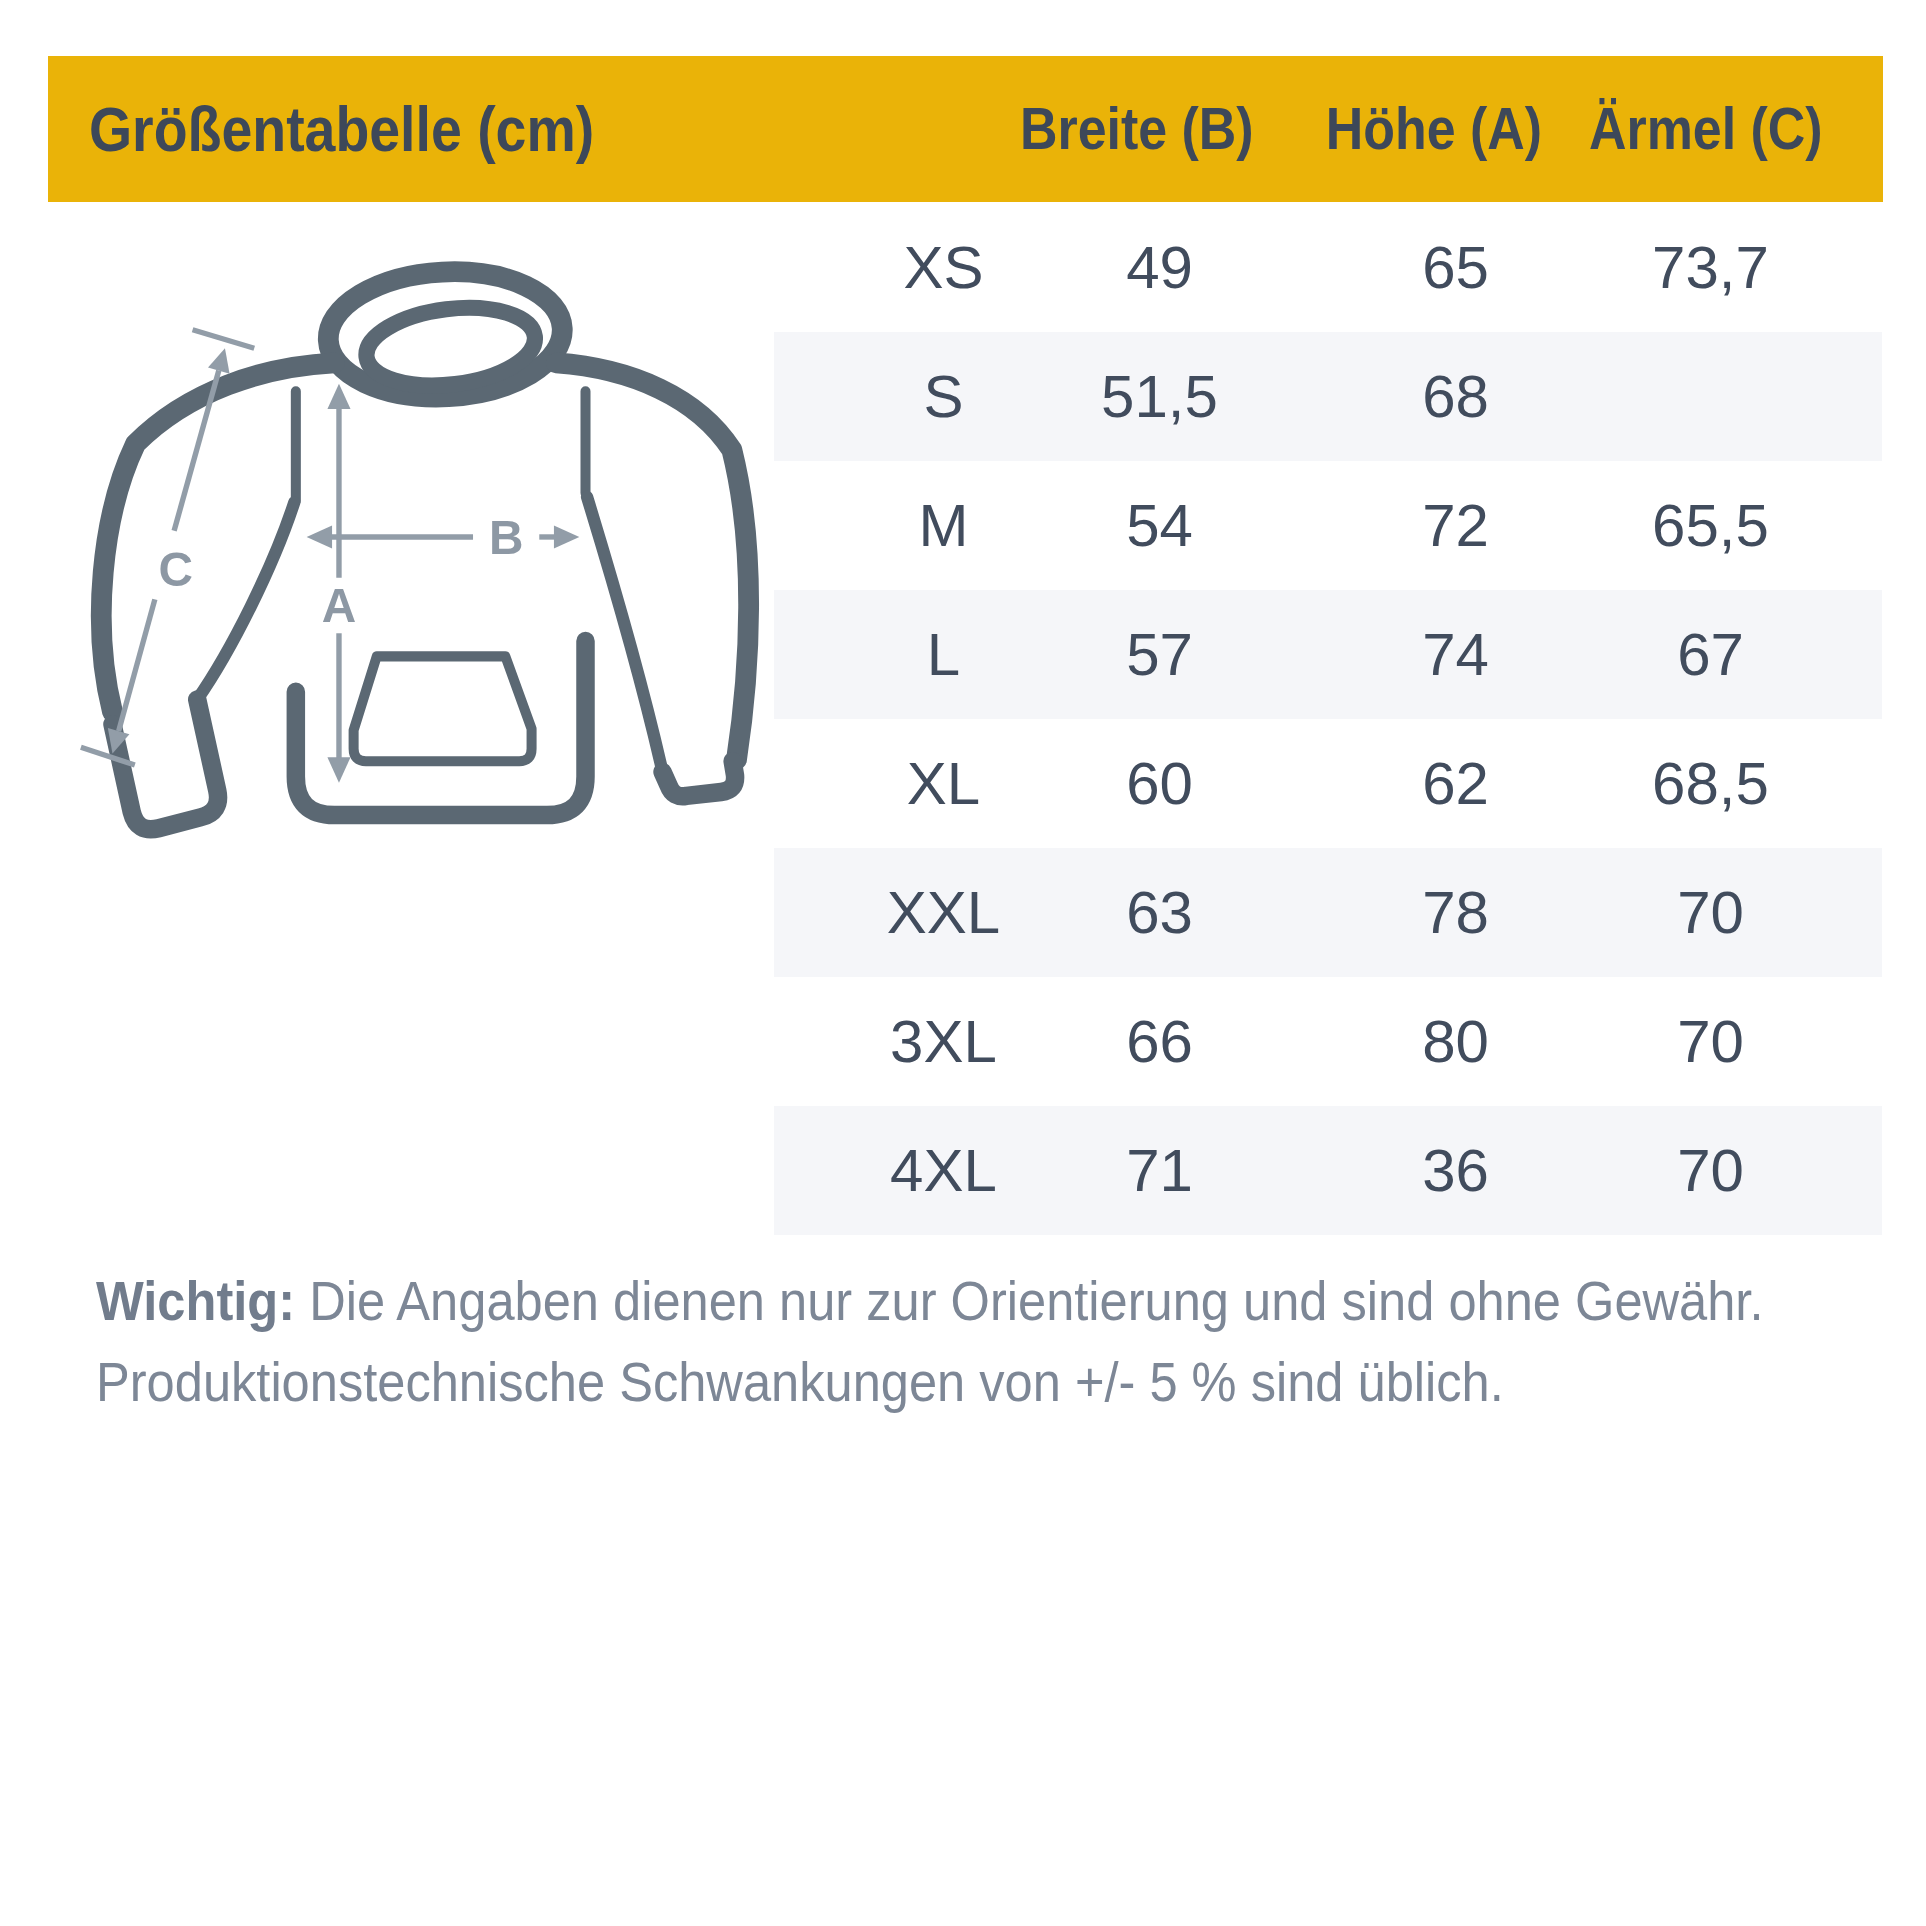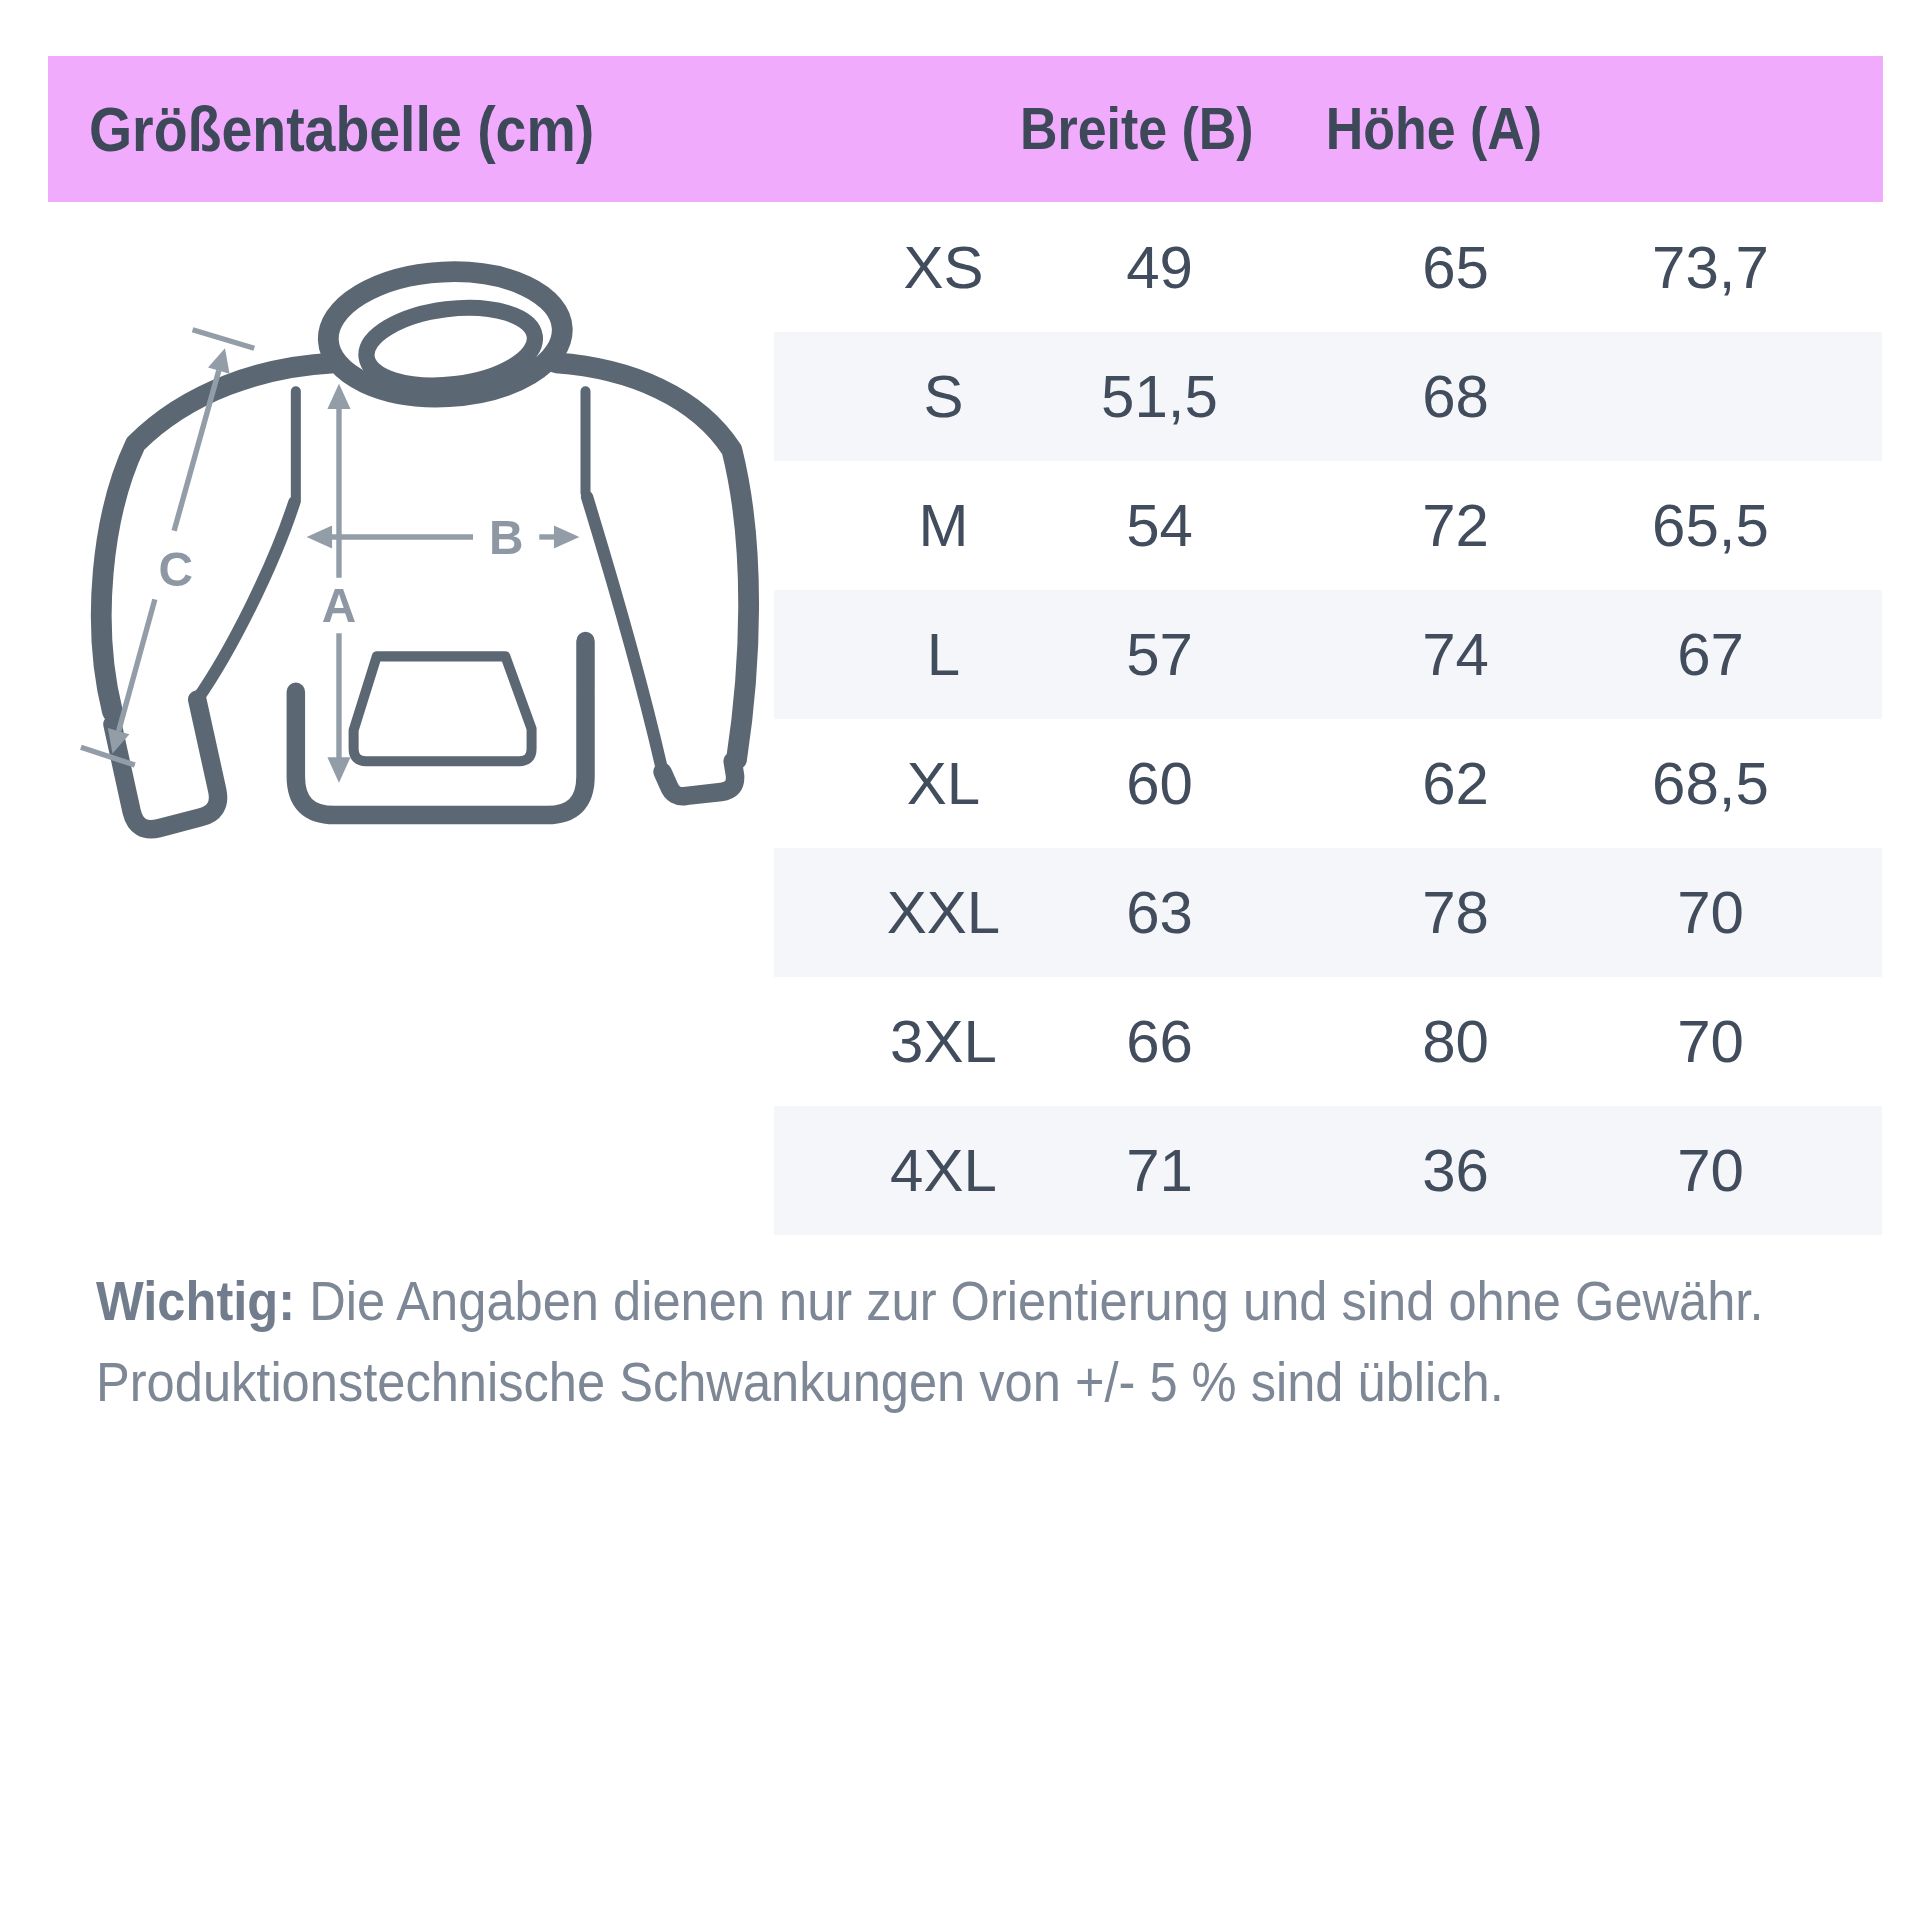--- a/index.html
+++ b/index.html
@@ -3,21 +3,21 @@
 <meta charset="utf-8">
 <style>
   html,body { margin:0; padding:0; background:#ffffff; }
   .canvas {
     position:relative; width:1926px; height:1926px; background:#ffffff;
     font-family:"Liberation Sans", sans-serif; color:#3f4a5b; overflow:hidden;
   }
   
   .header-bar {
     position:absolute; left:48px; top:56px; width:1835px; height:146px;
-    background:#f0abfc;
+    background:#eab308;
   }
   .page-title {
     position:absolute; left:41px; top:0; height:146px; display:flex; align-items:center;
     font-size:63px; font-weight:bold; color:#3d4859; white-space:nowrap;
   }
   .page-title .squeeze { display:inline-block; transform:scaleX(0.88); transform-origin:0 50%; }
   .col-header {
     position:absolute; top:0; height:146px; width:324px;
     display:flex; align-items:center; justify-content:center;
     font-size:59px; font-weight:bold; color:#3d4859; white-space:nowrap;
@@ -60,20 +60,23 @@
 
   <div class="header-bar">
     <div class="page-title">
       <span class="squeeze">Größentabelle (cm)</span>
     </div>
     <div class="col-header h-b">
       <span>Breite (B)</span>
     </div>
     <div class="col-header h-a">
       <span>Höhe (A)</span>
+    </div>
+    <div class="col-header h-c">
+      <span>Ärmel (C)</span>
     </div>
   </div>
 
   <svg class="diagram-svg" width="1926" height="1926" viewBox="0 0 2500 2500">
 
     <g>
       <ellipse cx="578" cy="434" rx="152" ry="81" fill="#ffffff" stroke="#5b6873" stroke-width="27" transform="rotate(-3 578 434)"></ellipse>
       <ellipse cx="585" cy="450" rx="110" ry="49" fill="#ffffff" stroke="#5b6873" stroke-width="21" transform="rotate(-7 585 450)"></ellipse>
     </g>
 

